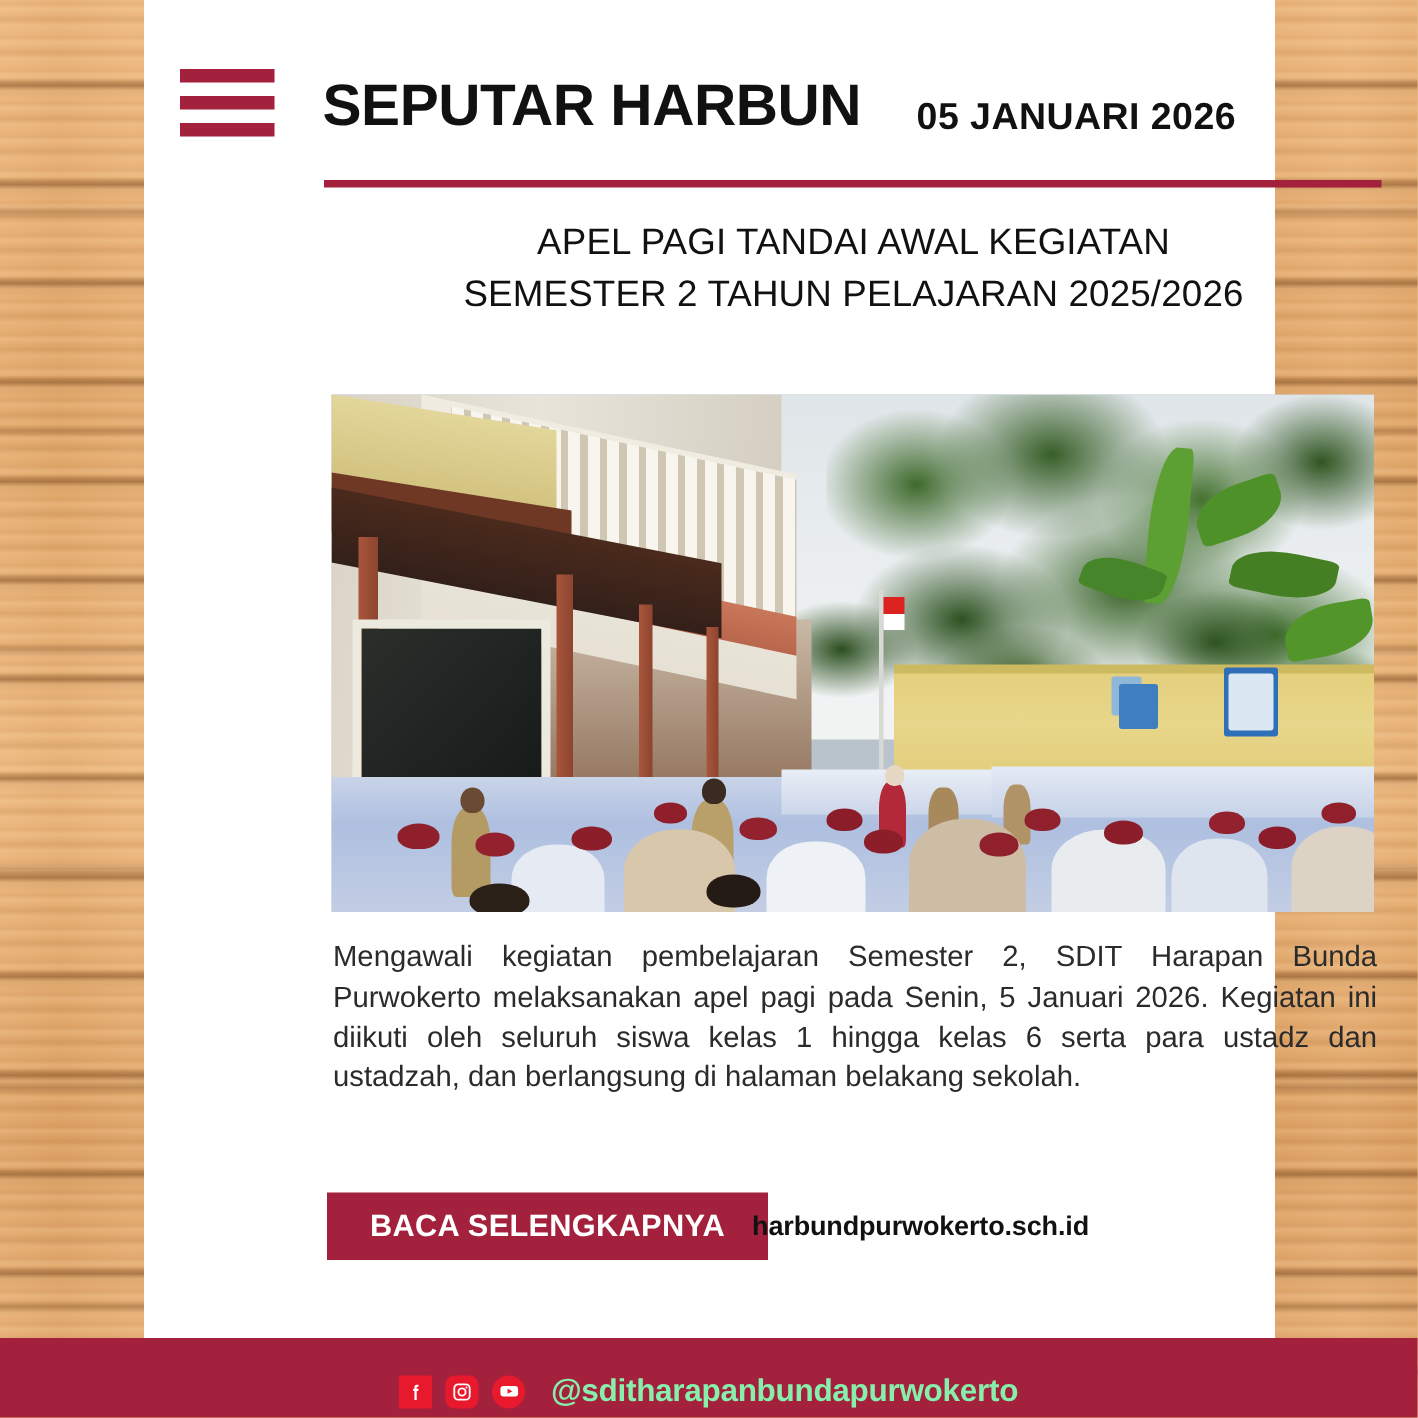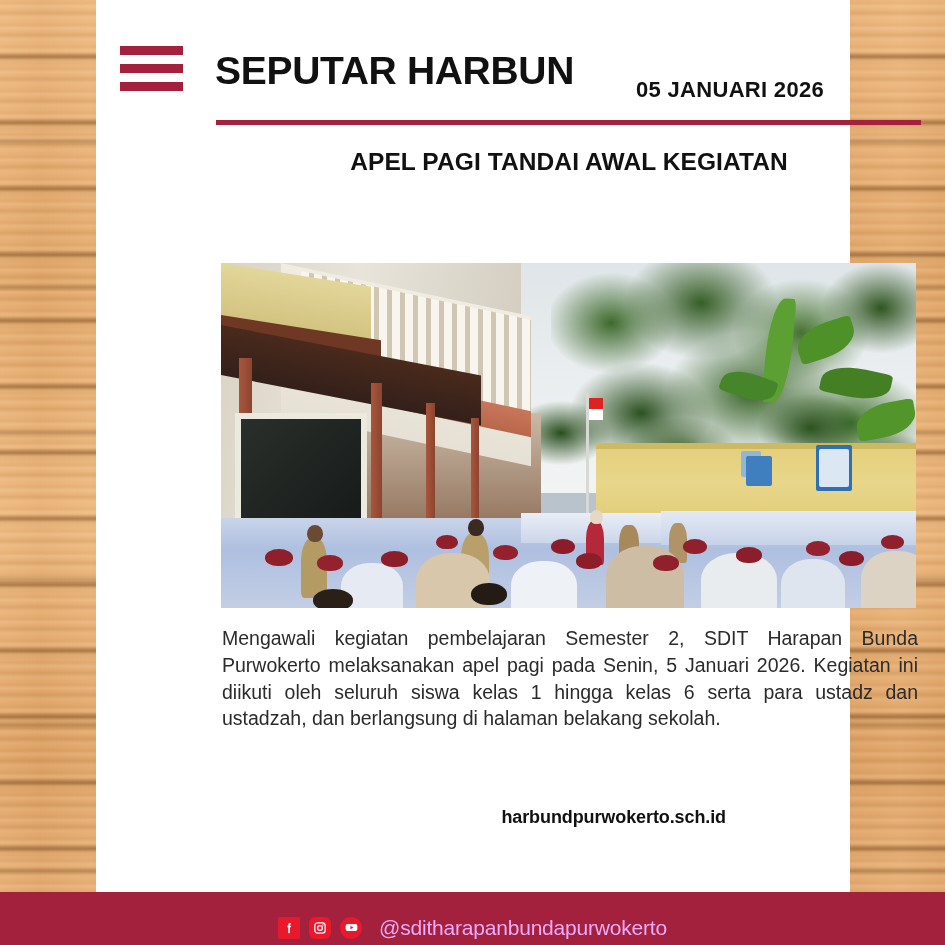--- a/index.html
+++ b/index.html
@@ -53,33 +53,33 @@
     position:absolute;left:0px;top:10px;width:63px;
     display:flex;flex-direction:column;gap:9px;
   }
   #hamburger span{display:block;height:9px;background:#a3213c;width:100%;}
   #brand-title{
     position:absolute;left:95px;top:0px;
     font-size:39px;font-weight:bold;letter-spacing:-0.3px;
     color:#111111;line-height:70px;white-space:nowrap;
   }
   #header-date{
-    position:absolute;right:2px;top:16px;
-    font-size:22px;font-weight:bold;letter-spacing:0.3px;
+    position:absolute;right:2px;top:4px;
+    font-size:25px;font-weight:bold;letter-spacing:0.3px;
     color:#111111;line-height:76px;white-space:nowrap;
   }
   #divider{
     position:absolute;left:120px;top:120px;width:705px;height:5px;
     background:#a3213c;
   }
   
   #headline{
     position:absolute;left:120px;top:145px;width:706px;
     text-align:center;color:#111111;
-    font-size:24.5px;font-weight:bold;line-height:34.5px;
+    font-size:24.5px;font-weight:normal;line-height:34.5px;
     letter-spacing:0.1px;
   }
   #headline div{white-space:nowrap;}
   
   #photo{
     position:absolute;left:125px;top:263px;width:695px;height:345px;
     overflow:hidden;background:#b8c3cc;
   }
   .ph{position:absolute;}
   
@@ -173,21 +173,21 @@
     display:flex;align-items:center;justify-content:center;gap:0px;
   }
   #footer-inner{display:flex;align-items:center;gap:9px;margin-top:18px;}
   .sico{width:22px;height:22px;display:flex;align-items:center;justify-content:center;
          background:#e8192c;flex:0 0 auto;}
   .sico.fb{border-radius:1px;}
   .sico.ig{border-radius:6px;}
   .sico.yt{border-radius:11px;}
   .sico svg{display:block;}
   #handle{
-    font-size:21px;font-weight:normal;color:#f0abfc;margin-left:8px;
+    font-size:21px;font-weight:bold;color:#86efac;margin-left:8px;
     letter-spacing:-0.2px;white-space:nowrap;
   }
 </style>
 </head>
 <body>
 
 <div id="wood"></div>
 
 <div id="card">
 
@@ -198,20 +198,21 @@
       <span></span>
     </div>
     <div id="brand-title">SEPUTAR HARBUN</div>
     <div id="header-date">05 JANUARI 2026</div>
   </div>
 
   <div id="divider"></div>
 
   <div id="headline">
     <div>APEL PAGI TANDAI AWAL KEGIATAN</div>
+    <div>SEMESTER 2 TAHUN PELAJARAN 2025/2026</div>
   </div>
 
   <div id="photo">
     <div class="ph" id="sky"></div>
     <div class="ph" id="trees"></div>
     <div class="ph" id="trees2"></div>
 
     <div class="leaf" style="left:545px;top:35px;width:26px;height:105px;transform:rotate(5deg);background:#5ca033;"></div>
     <div class="leaf" style="left:575px;top:60px;width:60px;height:34px;transform:rotate(-18deg);background:#4f9129;"></div>
     <div class="leaf" style="left:600px;top:105px;width:70px;height:30px;transform:rotate(12deg);background:#447f24;"></div>
@@ -278,20 +279,21 @@
     <div class="head" style="left:660px;top:272px;width:23px;height:14px;background:#90202c;"></div>
     <div class="head" style="left:215px;top:272px;width:22px;height:14px;background:#8e1f2b;"></div>
     <div class="head" style="left:355px;top:290px;width:26px;height:16px;background:#8c1e2a;"></div>
     <div class="head" style="left:432px;top:292px;width:26px;height:16px;background:#8f202c;"></div>
     <div class="head" style="left:92px;top:326px;width:40px;height:22px;background:#2a2018;"></div>
     <div class="head" style="left:250px;top:320px;width:36px;height:22px;background:#241b14;"></div>
   </div>
 
   <div id="bodytext">Mengawali kegiatan pembelajaran Semester 2, SDIT Harapan Bunda Purwokerto melaksanakan apel pagi pada Senin, 5 Januari 2026. Kegiatan ini diikuti oleh seluruh siswa kelas 1 hingga kelas 6 serta para ustadz dan ustadzah, dan berlangsung di halaman belakang sekolah.</div>
 
+  <div id="cta">BACA SELENGKAPNYA</div>
   <div id="site-url">harbundpurwokerto.sch.id</div>
 
 </div>
 
 <div id="footer">
   <div id="footer-inner">
     <span class="sico fb">
       <svg width="14" height="14" viewBox="0 0 24 24" fill="#ffffff">
           <path d="M15.5 8.2h-2.1V6.9c0-.6.4-.8.7-.8h1.3V3.6h-1.9c-2.2 0-2.7 1.6-2.7 2.7v1.9H9.3v2.7h1.5V21h2.6v-10.1h1.8l.3-2.7z"></path>
         </svg>

